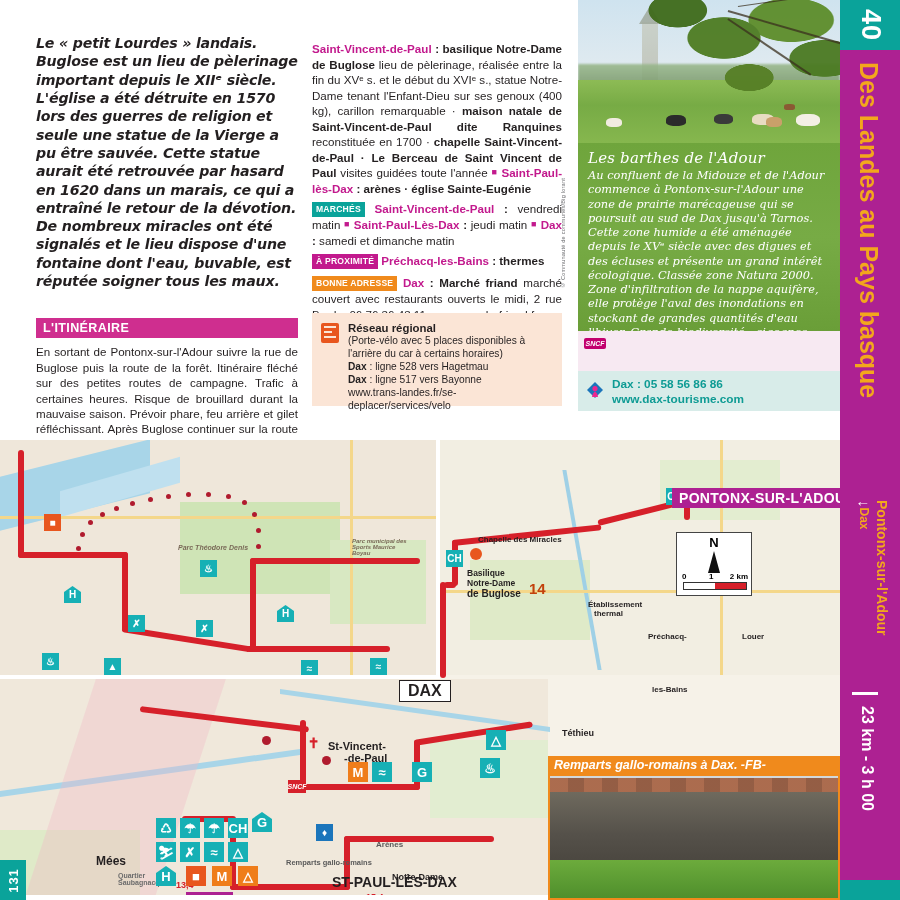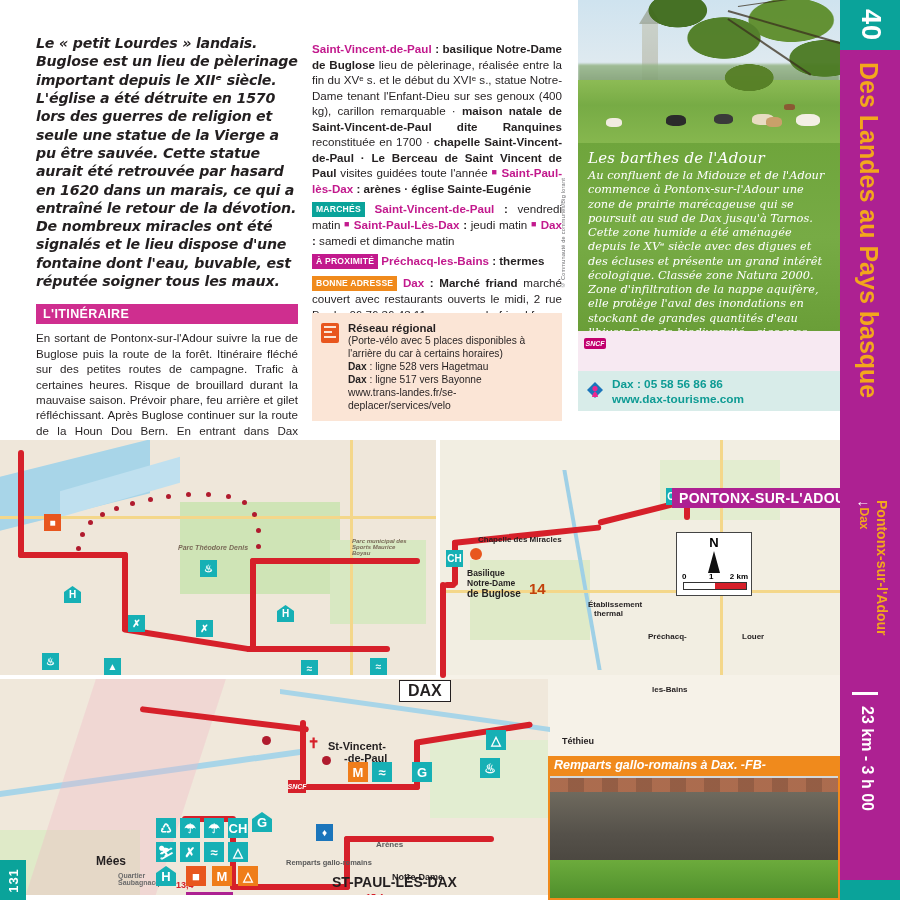--- a/index.html
+++ b/index.html
@@ -89,21 +89,21 @@
   .sq { color:#c2198d; font-weight:900; font-size:9px; vertical-align:2px; }
   .tag {
     display:inline-block; color:#fff; font-weight:700; font-size:8.6px;
     padding:2px 4px 1.5px; letter-spacing:.2px; vertical-align:1px;
   }
   .tag.prox { background:#c2198d; }
   .tag.march { background:#0aa39a; }
   .tag.bonne { background:#f08a1c; }
 
   .resbox {
-    position:absolute; left:312px; top:313px; width:250px; height:108px;
+    position:absolute; left:312px; top:313px; width:250px; height:93px;
     background:#fbe5d6; padding:9px 10px 8px 36px;
   }
   .resbox .ico {
     position:absolute; left:9px; top:10px; width:18px; height:20px;
     background:#e8561e; border-radius:2px;
   }
   .resbox .ico::before {
     content:""; position:absolute; left:3px; top:3px; width:12px; height:14px;
     background:
       linear-gradient(#fbe5d6,#fbe5d6) 0 0/12px 2px no-repeat,
@@ -254,21 +254,21 @@
 
   <div class="top">
 
     <div class="pagetab top">
       <span>130</span>
     </div>
 
     <div class="col1">
       <div class="lede">Le « petit Lourdes » landais. Buglose est un lieu de pèlerinage important depuis le XIIᵉ siècle. L'église a été détruite en 1570 lors des guerres de religion et seule une statue de la Vierge a pu être sauvée. Cette statue aurait été retrouvée par hasard en 1620 dans un marais, ce qui a entraîné le retour de la dévotion. De nombreux miracles ont été signalés et le lieu dispose d'une fontaine dont l'eau, buvable, est réputée soigner tous les maux.</div>
 
-      <div style="margin-top:14px;">
+      <div style="margin-top:28px;">
         <span class="hdr pink">L'ITINÉRAIRE</span>
         <div class="body-txt">En sortant de Pontonx-sur-l'Adour suivre la rue de Buglose puis la route de la forêt. Itinéraire fléché sur des petites routes de campagne. Trafic à certaines heures. Risque de brouillard durant la mauvaise saison. Prévoir phare, feu arrière et gilet réfléchissant. Après Buglose continuer sur la route de la Houn Dou Bern. En entrant dans Dax prendre la route de l'hôpital. Suivre la direction vélo Urt qui conduit au centre-ville.</div>
       </div>
     </div>
 
     <div class="col2">
 
       <div class="nepas">
         <span class="pk">Saint-Vincent-de-Paul</span><b> : </b><b>basilique Notre-Dame de Buglose</b><span> lieu de pèlerinage, réalisée entre la fin du XVᵉ s. et le début du XVIᵉ s., statue Notre-Dame tenant l'Enfant-Dieu sur ses genoux (400 kg), carillon remarquable · </span><b>maison natale de Saint-Vincent-de-Paul dite Ranquines</b><span> reconstituée en 1700 · </span><b>chapelle Saint-Vincent-de-Paul · Le Berceau de Saint Vincent de Paul</b><span> visites guidées toute l'année </span><span class="sq">■</span> <span class="pk">Saint-Paul-lès-Dax</span><b> : </b><b>arènes · église Sainte-Eugénie</b>
       </div>
@@ -470,21 +470,21 @@
       <div class="mlabel" style="left:344px;top:312px;font-size:11px;">-de-Paul</div>
       <div class="poi" style="left:305px;top:294px;background:transparent;color:#d6202a;font-size:14px;">✝</div>
       <div class="poi orange big" style="left:348px;top:322px;">M</div>
       <div class="poi big" style="left:372px;top:322px;">≈</div>
       <div class="poi big" style="left:412px;top:322px;">G</div>
       <div class="poi big" style="left:486px;top:290px;">△</div>
       <div class="poi big" style="left:480px;top:318px;">♨</div>
       <div class="mlabel" style="left:332px;top:434px;font-size:14px;">ST-PAUL-LÈS-DAX</div>
       <div class="mlabel" style="left:366px;top:452px;font-size:9px;color:#d6202a;">15,4</div>
       <div class="mlabel" style="left:176px;top:420px;font-size:9px;color:#d6202a;margin-top:20px;">13,4</div>
-      <div class="mlabel" style="left:562px;top:288px;font-size:9px;margin-top:8px;">Téthieu</div>
+      <div class="mlabel" style="left:562px;top:288px;font-size:9px;">Téthieu</div>
       <div class="mlabel" style="left:96px;top:414px;font-size:12px;">Mées</div>
       <div class="mlabel" style="left:118px;top:432px;font-size:7px;color:#6b6b6b;width:50px;white-space:normal;">Quartier Saubagnacq</div>
 
       <div class="poi big" style="left:156px;top:378px;">♺</div>
       <div class="poi big" style="left:180px;top:378px;">☂</div>
       <div class="poi big" style="left:204px;top:378px;">☂</div>
       <div class="poi big" style="left:228px;top:378px;">CH</div>
       <div class="poi big house" style="left:252px;top:372px;">G</div>
       <div class="poi big" style="left:156px;top:402px;">⛷</div>
       <div class="poi big" style="left:180px;top:402px;">✗</div>

